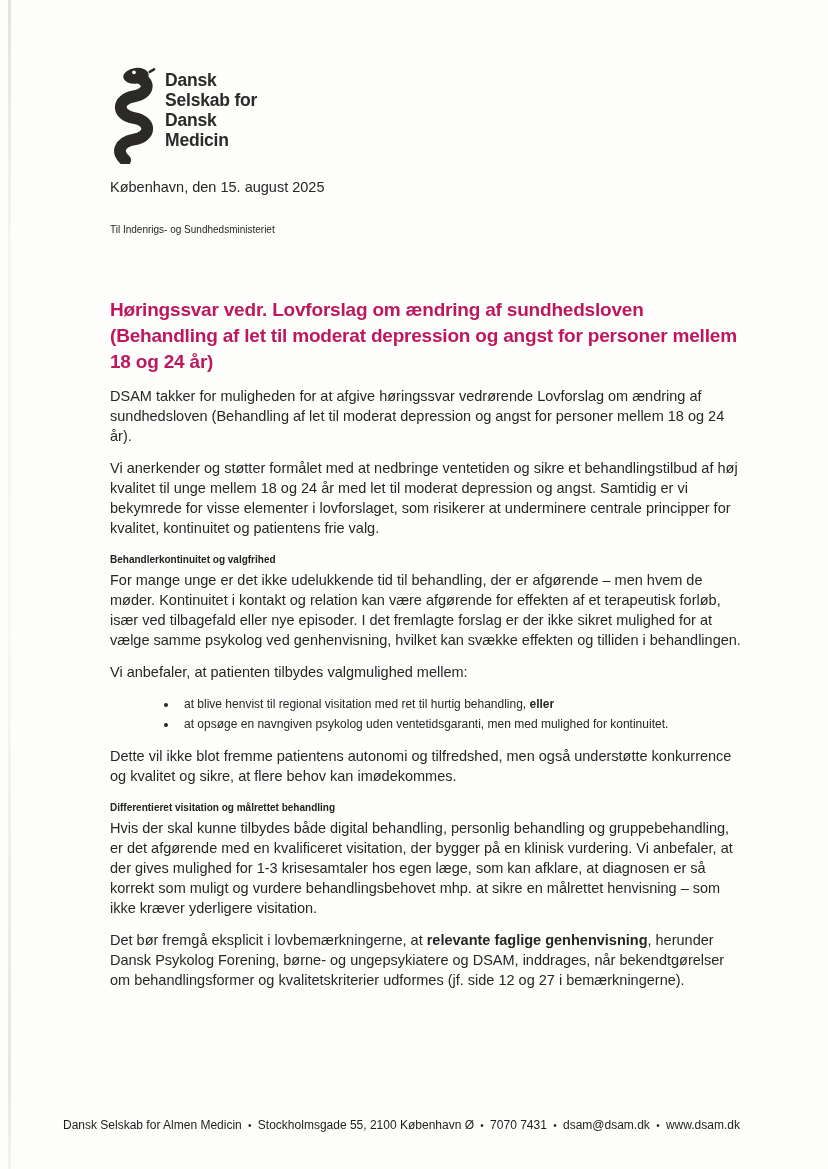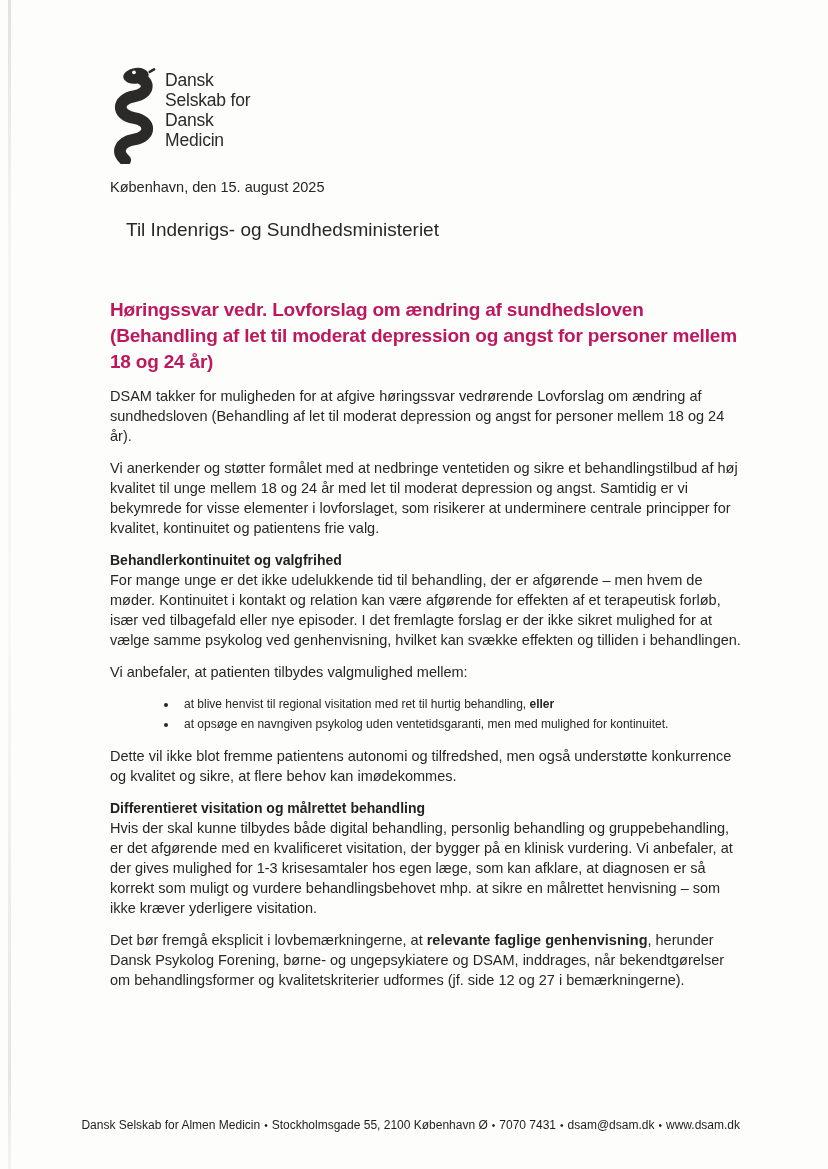--- a/index.html
+++ b/index.html
@@ -18,46 +18,46 @@
     background: linear-gradient(to bottom,
       rgba(60,60,60,.14), rgba(60,60,60,.04) 22%,
       rgba(60,60,60,.03) 55%, rgba(60,60,60,.12) 92%, rgba(60,60,60,.05));
   }
   .content { position: absolute; left: 110px; width: 632px; top: 0; }
 
   
   .letterhead { margin-top: 66px; display: flex; align-items: flex-start; gap: 9px; }
   .logo-mark { width: 46px; height: 98px; flex: 0 0 auto; }
   .org-name {
-    font-weight: 400; font-size: 17.5px; line-height: 20px;
+    font-weight: 700; font-size: 17.5px; line-height: 20px;
     letter-spacing: -0.2px; color: #2b2a29; padding-top: 4px;
   }
 
   .date-line { margin-top: 14px; font-size: 14.5px; line-height: 19px; }
-  .addressee { margin-top: 23px; font-size: 19px; line-height: 19px; margin-left: 16px; }
+  .addressee { margin-top: 23px; font-size: 10px; line-height: 19px; }
 
   .letter-title {
     margin: 58px 0 11px 0;
     font-size: 19px; line-height: 26px; font-weight: 700;
     letter-spacing: -0.2px; color: #be185d;
   }
 
   p.body-par { margin: 0 0 12px 0; font-size: 14.5px; line-height: 20px; }
   h2.section-heading {
-    margin: 8px 0 0 0; font-size: 14px; line-height: 20px;
+    margin: 8px 0 0 0; font-size: 10px; line-height: 20px;
     font-weight: 700; color: #232221;
   }
   ul.bullet-list { margin: 0 0 12px 0; padding-left: 68px; font-size: 12px; line-height: 20px; }
   ul.bullet-list li { padding-left: 6px; }
   .b { font-weight: 700; }
 
   
   .page-footer {
     position: absolute; left: 63px; right: 88px; bottom: 36px;
-    display: flex; justify-content: flex-end; align-items: center;
+    display: flex; justify-content: space-between; align-items: center;
     font-size: 12px; line-height: 15px; color: #1e1d1c; white-space: nowrap;
   }
   .footer-sep { font-size: 10px; padding: 0 4px; }
 </style>
 </head>
 <body>
 
 <div class="page">
   <div class="scan-edge"></div>
 

